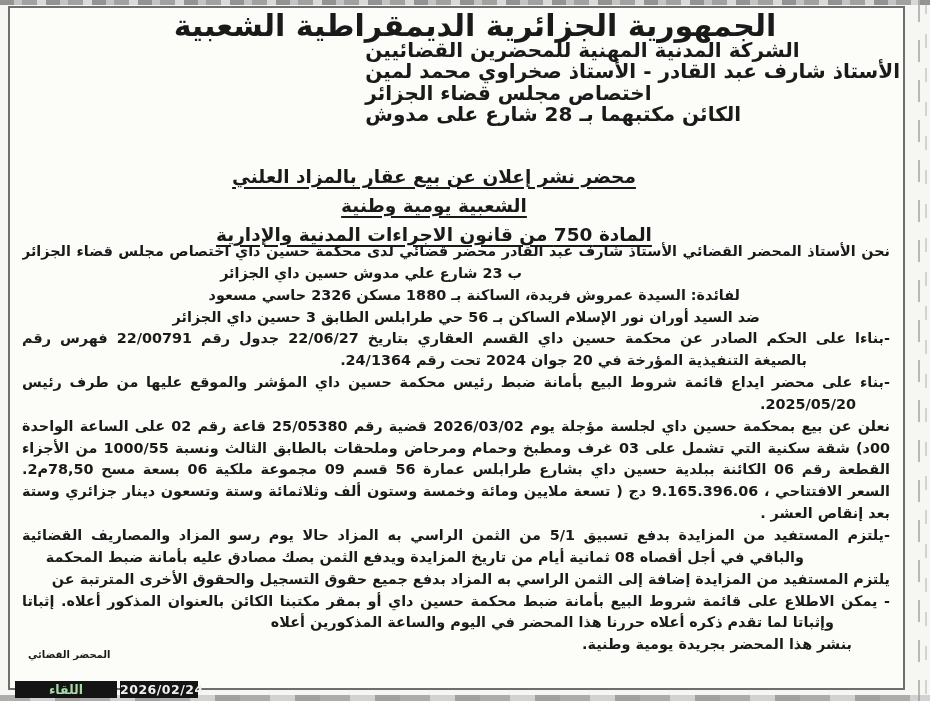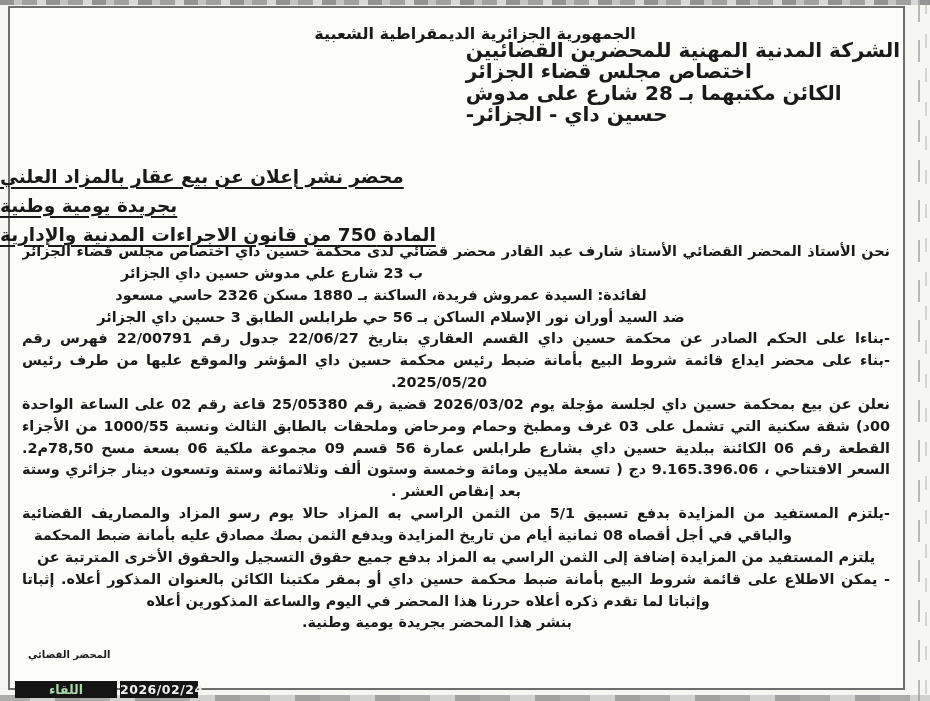--- a/index.html
+++ b/index.html
@@ -25,40 +25,40 @@
     position:absolute;top:0;right:10px;width:2px;height:100%;opacity:.6;
     background:repeating-linear-gradient(180deg,#8f8f8f 0 22px,transparent 22px 40px);
   }
   .noise-right-2{
     position:absolute;top:0;right:3px;width:2px;height:100%;opacity:.4;
     background:repeating-linear-gradient(180deg,#9d9d9d 0 14px,transparent 14px 34px);
   }
   
   .h1{
     position:absolute;top:8px;left:0;right:0;text-align:center;padding-left:20px;
-    font-size:16px;letter-spacing:0;margin-top:16px;
+    font-size:30px;letter-spacing:0;
   }
   .office{
     position:absolute;top:40px;right:30px;text-align:left;
     font-size:20px;line-height:21.3px;
   }
   
   .titles{
-    position:absolute;top:162px;left:0;right:0;text-align:left;padding-right:62px;
+    position:absolute;top:162px;left:0;right:0;text-align:center;padding-right:62px;
     font-size:18.5px;line-height:29px;
   }
   .titles .t{text-decoration:underline;text-decoration-thickness:1.5px;text-underline-offset:4px}
   
   .body-block{
     position:absolute;top:241px;right:40px;left:22px;direction:rtl;
     font-size:14.4px;
   }
   .bl{height:21.85px;line-height:21.85px;overflow:hidden}
   .j{text-align:justify;text-align-last:justify}
-  .r{text-align:center}
+  .r{text-align:right}
   .pr368{padding-right:368px}
   .pr150{padding-right:150px}
   .pr130{padding-right:130px}
   .pr86{padding-right:86px}
   .pr83{padding-right:83px}
   .pr56{padding-right:56px}
   .pr38{padding-right:38px}
   .pr34{padding-right:34px}
   .sig{position:absolute;left:28px;top:649px;font-size:10px}
   
@@ -75,37 +75,38 @@
 <div class="frame"></div>
 <div class="noise-top"></div>
 <div class="noise-bottom"></div>
 <div class="noise-right-1"></div>
 <div class="noise-right-2"></div>
 
 <div class="h1">الجمهورية الجزائرية الديمقراطية الشعبية</div>
 
 <div class="office">
   <div>الشركة المدنية المهنية للمحضرين القضائيين</div>
+  <div>الأستاذ شارف عبد القادر - الأستاذ صخراوي محمد لمين</div>
   <div>اختصاص مجلس قضاء الجزائر</div>
   <div>الكائن مكتبهما بـ 28 شارع على مدوش</div>
-  <div>حسين داي - الجزائر-</div>
 </div>
 
 <div class="titles">
   <div class="t">محضر نشر إعلان عن بيع عقار بالمزاد العلني</div>
-  <div class="t">بجريدة يومية وطنية</div>
+  <div class="t">الشعبية يومية وطنية</div>
   <div class="t">المادة 750 من قانون الاجراءات المدنية والإدارية</div>
 </div>
 
 <div class="body-block">
   <div class="bl j">نحن الأستاذ المحضر القضائي الأستاذ شارف عبد القادر محضر قضائي لدى محكمة حسين داي اختصاص مجلس قضاء الجزائر الكائن مكتبه</div>
   <div class="bl r pr368">ب 23 شارع علي مدوش حسين داي الجزائر</div>
   <div class="bl r pr150">لفائدة: السيدة عمروش فريدة، الساكنة بـ 1880 مسكن 2326 حاسي مسعود</div>
   <div class="bl r pr130">ضد السيد أوران نور الإسلام الساكن بـ 56 حي طرابلس الطابق 3 حسين داي الجزائر</div>
   <div class="bl j">-بناءا على الحكم الصادر عن محكمة حسين داي القسم العقاري بتاريخ 22/06/27 جدول رقم 22/00791 فهرس رقم 22/03187 الممهور</div>
+  <div class="bl r pr83">بالصيغة التنفيذية المؤرخة في 20 جوان 2024 تحت رقم 24/1364.</div>
   <div class="bl j">-بناء على محضر ايداع قائمة شروط البيع بأمانة ضبط رئيس محكمة حسين داي المؤشر والموقع عليها من طرف رئيس المحكمة بتاريخ</div>
   <div class="bl r pr34">2025/05/20.</div>
   <div class="bl j">نعلن عن بيع بمحكمة حسين داي لجلسة مؤجلة يوم 2026/03/02 قضية رقم 25/05380 قاعة رقم 02 على الساعة الواحدة زوالا (13 سا و</div>
   <div class="bl j">00د) شقة سكنية التي تشمل على 03 غرف ومطبخ وحمام ومرحاض وملحقات بالطابق الثالث ونسبة 1000/55 من الأجزاء المشتركة</div>
   <div class="bl j">القطعة رقم 06 الكائنة ببلدية حسين داي بشارع طرابلس عمارة 56 قسم 09 مجموعة ملكية 06 بسعة مسح 78,50م2.</div>
   <div class="bl j">السعر الافتتاحي ، 9.165.396.06 دج ( تسعة ملايين ومائة وخمسة وستون ألف وثلاثمائة وستة وتسعون دينار جزائري وستة سنتيم )</div>
   <div class="bl r">بعد إنقاص العشر .</div>
   <div class="bl j">-يلتزم المستفيد من المزايدة بدفع تسبيق 5/1 من الثمن الراسي به المزاد حالا يوم رسو المزاد والمصاريف القضائية والرسوم المستحقة.</div>
   <div class="bl r pr86">والباقي في أجل أقصاه 08 ثمانية أيام من تاريخ المزايدة ويدفع الثمن بصك مصادق عليه بأمانة ضبط المحكمة</div>
   <div class="bl r">يلتزم المستفيد من المزايدة إضافة إلى الثمن الراسي به المزاد بدفع جميع حقوق التسجيل والحقوق الأخرى المترتبة عن عملية المزايدة.</div>

